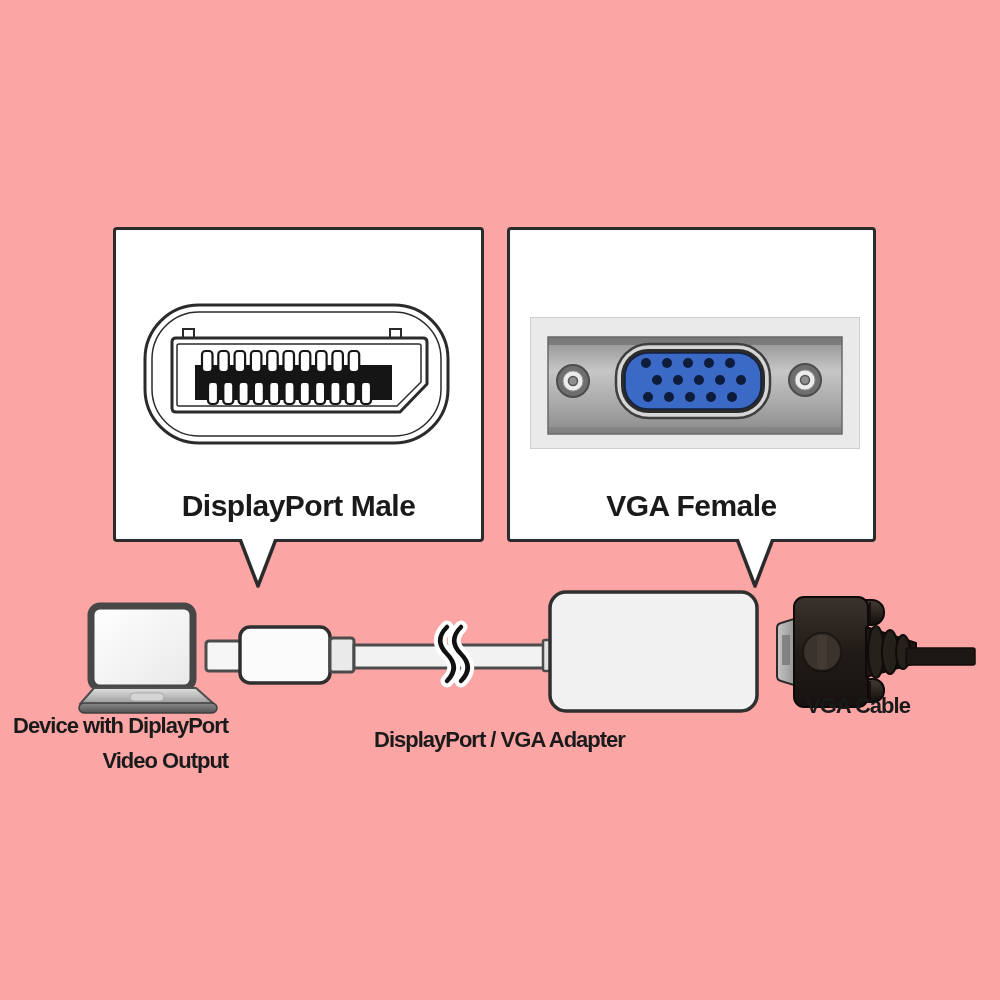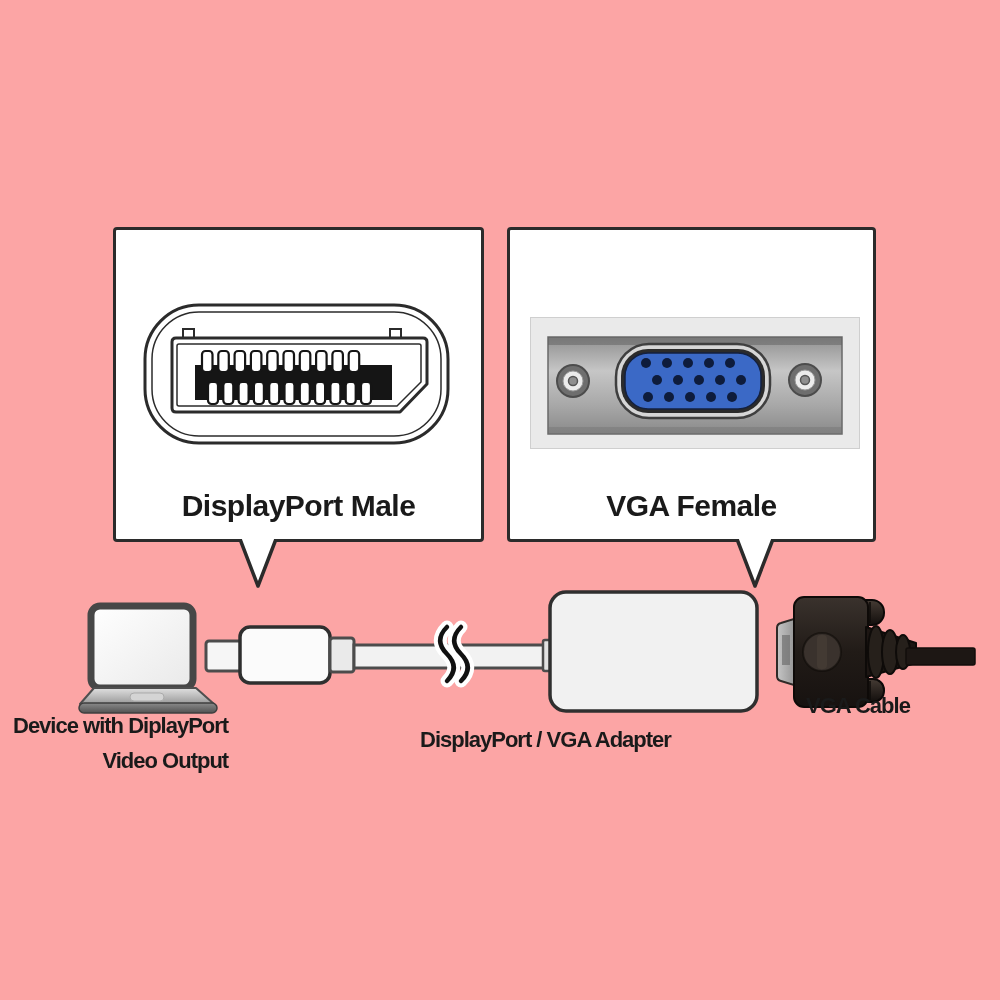--- a/index.html
+++ b/index.html
@@ -18,21 +18,21 @@
     position:absolute;top:489px;text-align:center;
     font-size:30px;font-weight:700;letter-spacing:-0.5px;white-space:nowrap;
   }
   #dp-label{left:113px;width:371px;}
   #vga-label{left:507px;width:369px;}
   .caption{
     position:absolute;font-size:22px;font-weight:700;letter-spacing:-1px;
     white-space:pre-line;line-height:35px;text-align:right;
   }
   #device-caption{left:13px;top:708px;}
-  #adapter-caption{left:374px;top:722px;margin-left:46px;}
+  #adapter-caption{left:374px;top:722px;}
   #vga-cable-caption{left:806px;top:688px;}
   svg{display:block;}
   .blue{fill:var(--vga_blue,#3b69c6);}
   .hole{fill:var(--vga_hole,#0e1c3c);}
   .ol{stroke:var(--outline,#2b2b2b);}
 </style>
 </head>
 <body>
 
 <div id="canvas">

